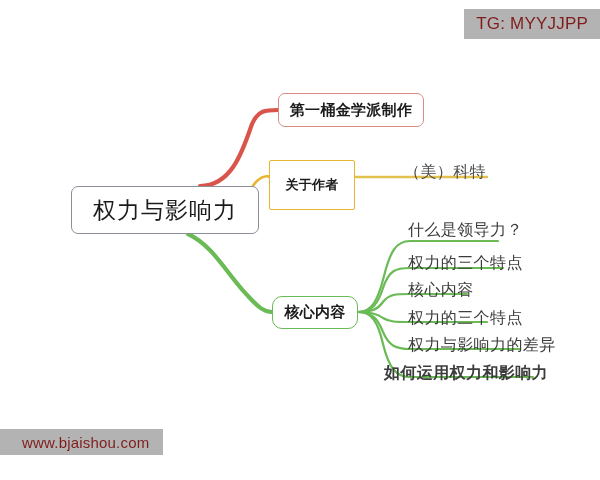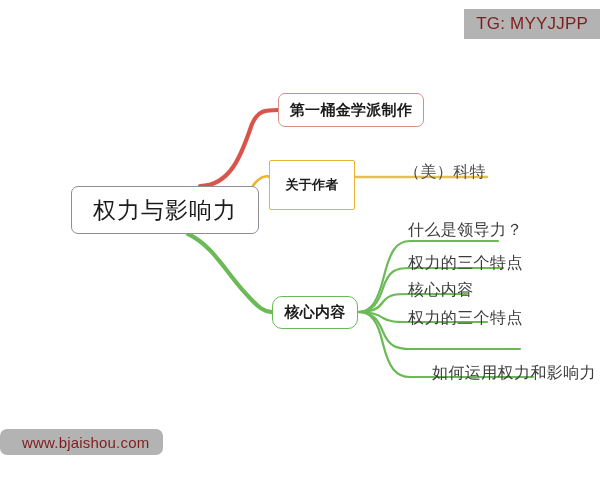--- a/index.html
+++ b/index.html
@@ -116,21 +116,20 @@
     font-size: 17px;
     letter-spacing: 0.2px;
   }
   #watermark-bottom {
     left: 0px;
     bottom: 25px;
     height: 26px;
     padding: 0 14px 0 22px;
     font-size: 15px;
     letter-spacing: 0.2px;
-    border-radius: 7px;
   }
 </style>
 </head>
 <body>
 
 <div id="mindmap-canvas">
 
   <svg id="connector-layer" viewBox="0 0 600 480" width="600" height="480" xmlns="http://www.w3.org/2000/svg">
 
     <path d="M 200 186 C 232 186 243 150 252 124 C 258 110 266 110 278 110" fill="none" stroke="#d9544a" stroke-width="4.2" stroke-linecap="round"></path>
@@ -164,18 +163,19 @@
   <div class="node" id="branch-node-2">
     <span>核心内容</span>
   </div>
 
   <div class="leaf leaf-yellow" style="left:404px; top:164px;">（美）科特</div>
 
   <div class="leaf" style="left:408px; top:222px;">什么是领导力？</div>
   <div class="leaf" style="left:408px; top:256px;font-family:Liberation Mono, monospace;">权力的三个特点</div>
   <div class="leaf" style="left:408px; top:282px;">核心内容</div>
   <div class="leaf" style="left:408px; top:310px;">权力的三个特点</div>
-  <div class="leaf" style="left:432px; top:365px;">如何运用权力和影响力</div>
+  <div class="leaf" style="left:408px; top:337px;">权力与影响力的差异</div>
+  <div class="leaf" style="left:384px; top:365px;font-weight:bold;">如何运用权力和影响力</div>
 
   <div class="watermark" id="watermark-top">TG: MYYJJPP</div>
   <div class="watermark" id="watermark-bottom">www.bjaishou.com</div>
 
 </div>
 
 </body></html>

